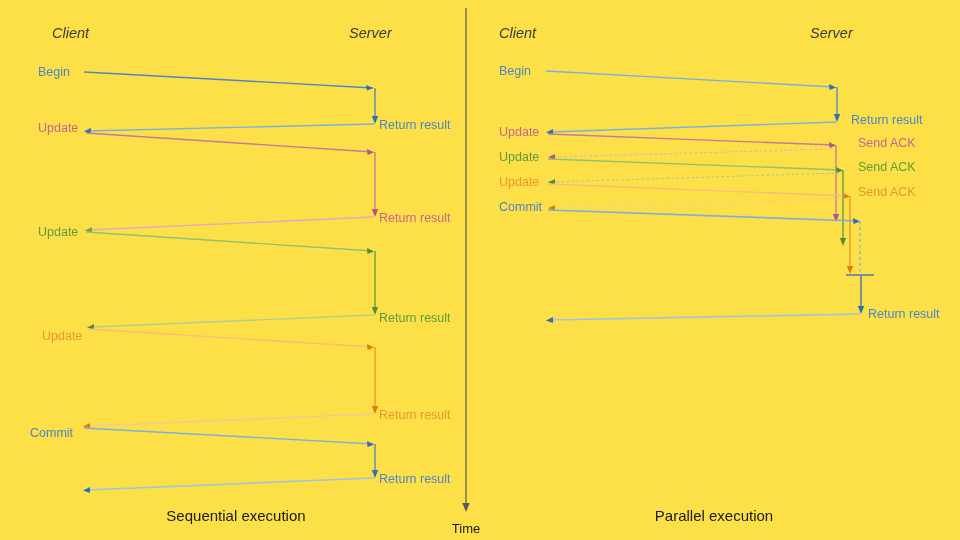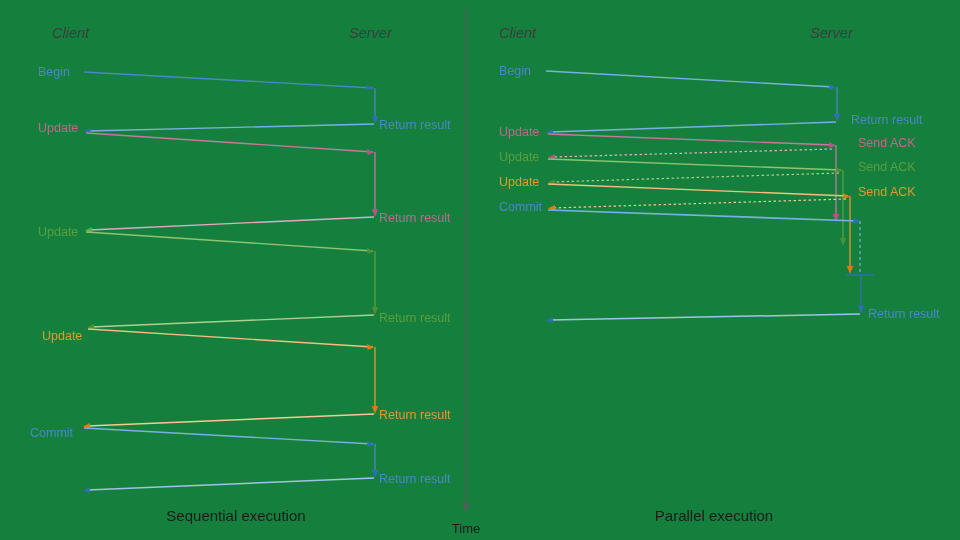--- a/index.html
+++ b/index.html
@@ -11,21 +11,21 @@
     width: 960px;
     height: 540px;
     overflow: hidden;
     font-family: "Liberation Sans", sans-serif;
     -webkit-font-smoothing: antialiased;
   }
   #canvas {
     position: relative;
     width: 960px;
     height: 540px;
-    background: #15803d;
+    background: #fde047;
   }
   svg.diagram {
     position: absolute;
     top: 0;
     left: 0;
     width: 960px;
     height: 540px;
   }
   text {
     font-family: "Liberation Sans", sans-serif;

